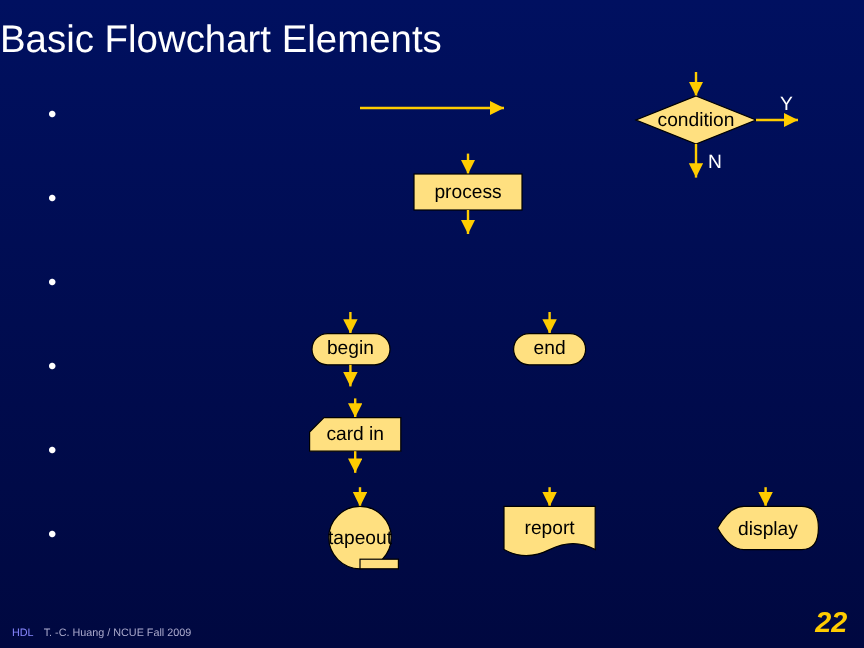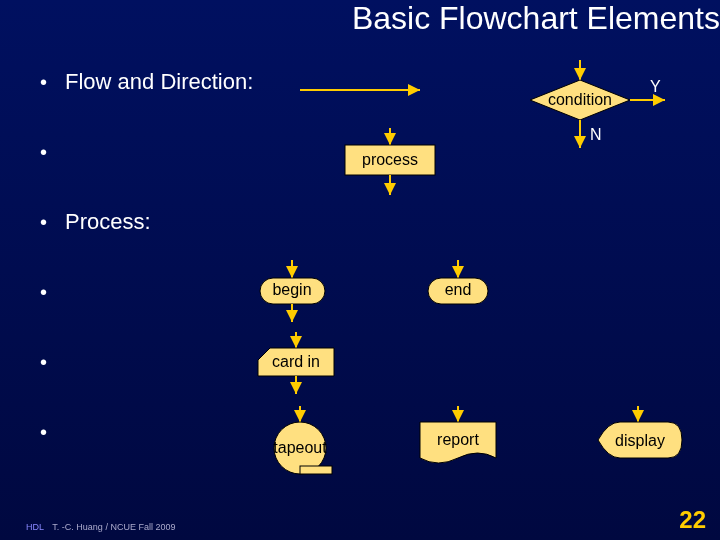--- a/index.html
+++ b/index.html
@@ -6,23 +6,24 @@
   body {
     width: 720px;
     height: 540px;
     background: linear-gradient(to bottom, #001060 0%, #000840 100%);
     font-family: Arial, sans-serif;
     color: #fff;
     position: relative;
     overflow: hidden;
   }
   .title {
-    text-align: right;
+    text-align: left;
     font-size: 32px;
     font-weight: normal;
+    padding-top: 14px;
     color: #fff;
   }
   .content {
     padding: 24px 40px 0 40px;
   }
   .row {
     display: flex;
     align-items: center;
     margin-bottom: 28px;
     font-size: 22px;
@@ -52,47 +53,45 @@
   .footer {
     position: absolute;
     bottom: 8px;
     left: 10px;
     font-size: 9px;
     color: #aac;
   }
   .footer .hdl {
     color: #88f;
     margin-right: 6px;
-    margin-left: 16px;
   }
   .page-num {
     position: absolute;
     bottom: 6px;
     right: 14px;
     font-size: 24px;
     color: #ffcc00;
     font-weight: bold;
+    font-style: italic;
   }
 </style>
 </head>
 <body>
 
 <div class="title">Basic Flowchart Elements</div>
 
 <div class="content">
   <div class="row">
       <span class="bullet">•</span>
-      <span class="label">Flow and Direction:</span>
     </div>
   <div class="row">
       <span class="bullet">•</span>
     </div>
   <div class="row">
       <span class="bullet">•</span>
-      <span class="label">Process:</span>
     </div>
   <div class="row">
       <span class="bullet">•</span>
     </div>
   <div class="row">
       <span class="bullet">•</span>
     </div>
   <div class="row">
       <span class="bullet">•</span>
     </div>

